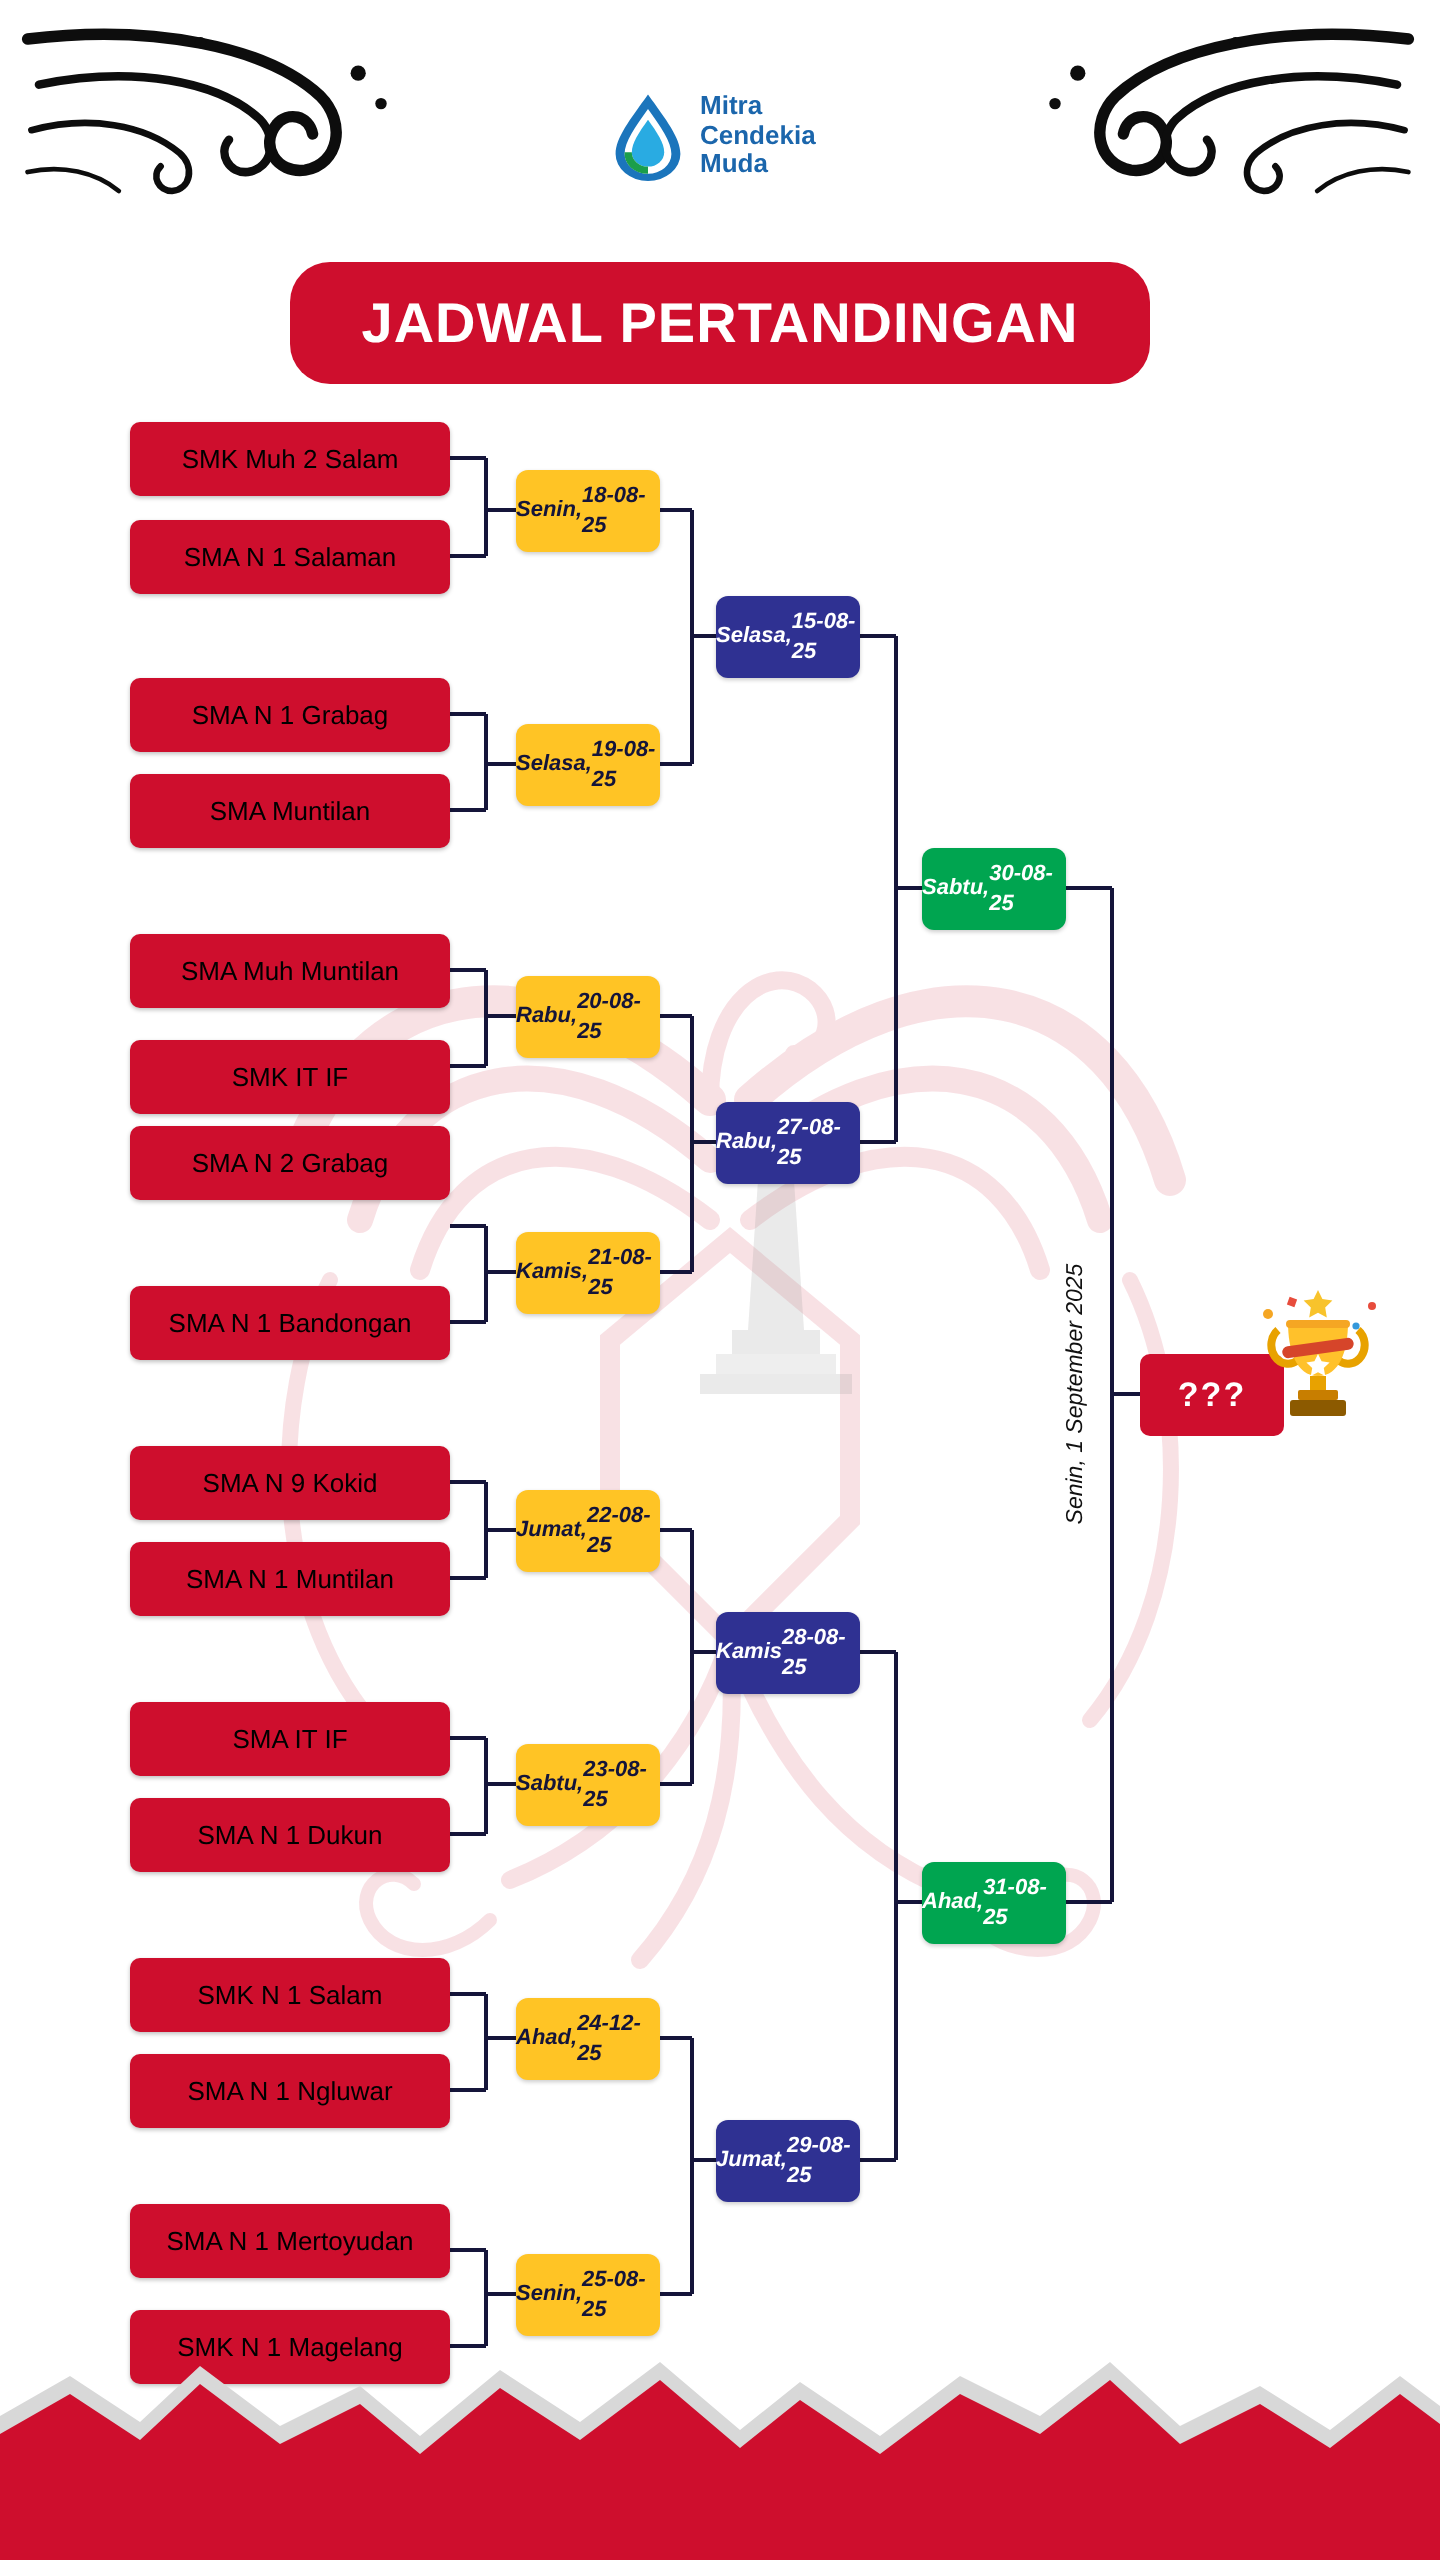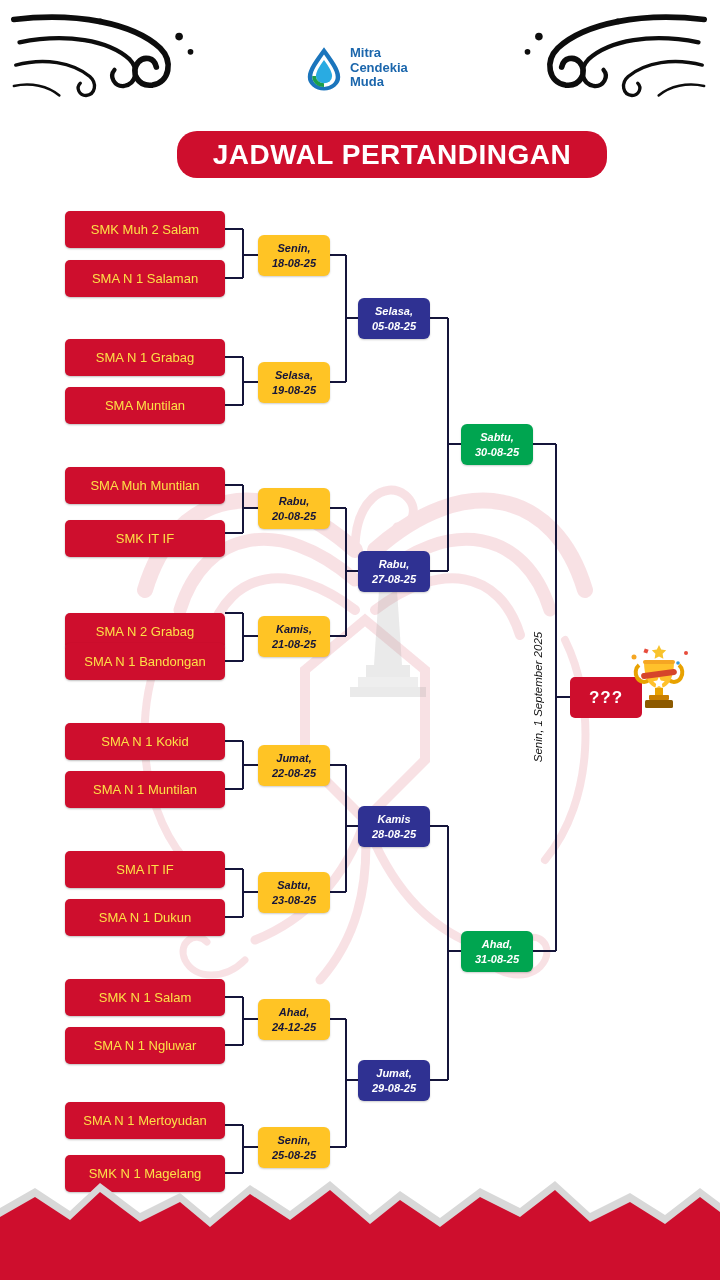--- a/index.html
+++ b/index.html
@@ -12,40 +12,40 @@
   *{box-sizing:border-box;margin:0;padding:0}
   html,body{width:720px;height:1280px}
   body{
     position:relative;
     background:#fff;
     font-family:"Liberation Sans",sans-serif;
     overflow:hidden;
   }
   .team-box{
     position:absolute;left:65px;width:160px;height:37px;
-    background:var(--red);color:#fde047;border-radius:5px;
+    background:var(--red);color:#000000;border-radius:5px;
     display:flex;align-items:center;justify-content:center;
     font-size:13px;font-weight:500;
     box-shadow:0 1px 2px rgba(0,0,0,.25);
     z-index:5;text-align:center;
   }
   .date-box{
     position:absolute;width:72px;height:41px;border-radius:6px;
-    display:flex;flex-direction:column;align-items:center;justify-content:center;
+    display:flex;align-items:center;justify-content:center;
     font-style:italic;font-size:11px;font-weight:600;line-height:1.3;
     box-shadow:0 1px 2px rgba(0,0,0,.2);z-index:5;
   }
   .r1{left:258px;background:var(--yellow);color:#14143a}
   .r2{left:358px;background:var(--navy);color:#fff}
   .r3{left:461px;background:var(--green);color:#fff}
   .title-banner{
-    position:absolute;left:145px;top:131px;width:430px;height:47px;
+    position:absolute;left:145px;top:131px;width:430px;height:61px;
     background:var(--red);border-radius:20px;color:#fff;
     display:flex;align-items:center;justify-content:center;
-    font-size:28px;font-weight:800;letter-spacing:.5px;z-index:5;margin-left:32px;
+    font-size:28px;font-weight:800;letter-spacing:.5px;z-index:5;
   }
   .champion{
     position:absolute;left:570px;top:677px;width:72px;height:41px;
     background:var(--red);border-radius:5px;color:#fff;
     display:flex;align-items:center;justify-content:center;
     font-weight:800;font-size:17px;letter-spacing:1px;z-index:5;
   }
   .final-date{
     position:absolute;left:440px;top:689px;width:200px;height:16px;
     text-align:center;transform:rotate(-90deg);
@@ -151,23 +151,23 @@
 </div>
 
 <div class="title-banner">JADWAL PERTANDINGAN</div>
 
 <div class="team-box" style="top:211px">SMK Muh 2 Salam</div>
 <div class="team-box" style="top:260px">SMA N 1 Salaman</div>
 <div class="team-box" style="top:339px">SMA N 1 Grabag</div>
 <div class="team-box" style="top:387px">SMA Muntilan</div>
 <div class="team-box" style="top:467px">SMA Muh Muntilan</div>
 <div class="team-box" style="top:520px">SMK IT IF</div>
-<div class="team-box" style="top:613px">SMA N 2 Grabag</div>
+<div class="team-box" style="top:563px">SMA N 2 Grabag</div>
 <div class="team-box" style="top:643px">SMA N 1 Bandongan</div>
-<div class="team-box" style="top:723px">SMA N 1 Kokid</div>
+<div class="team-box" style="top:723px">SMA N 9 Kokid</div>
 <div class="team-box" style="top:771px">SMA N 1 Muntilan</div>
 <div class="team-box" style="top:851px">SMA IT IF</div>
 <div class="team-box" style="top:899px">SMA N 1 Dukun</div>
 <div class="team-box" style="top:979px">SMK N 1 Salam</div>
 <div class="team-box" style="top:1027px">SMA N 1 Ngluwar</div>
 <div class="team-box" style="top:1102px">SMA N 1 Mertoyudan</div>
 <div class="team-box" style="top:1155px">SMK N 1 Magelang</div>
 
 <div class="date-box r1" style="top:235px">
   <span>Senin,</span>
@@ -197,21 +197,21 @@
   <span>Ahad,</span>
   <span>24-12-25</span>
 </div>
 <div class="date-box r1" style="top:1127px">
   <span>Senin,</span>
   <span>25-08-25</span>
 </div>
 
 <div class="date-box r2" style="top:298px">
   <span>Selasa,</span>
-  <span>05-08-25</span>
+  <span>15-08-25</span>
 </div>
 <div class="date-box r2" style="top:551px">
   <span>Rabu,</span>
   <span>27-08-25</span>
 </div>
 <div class="date-box r2" style="top:806px">
   <span>Kamis</span>
   <span>28-08-25</span>
 </div>
 <div class="date-box r2" style="top:1060px">

